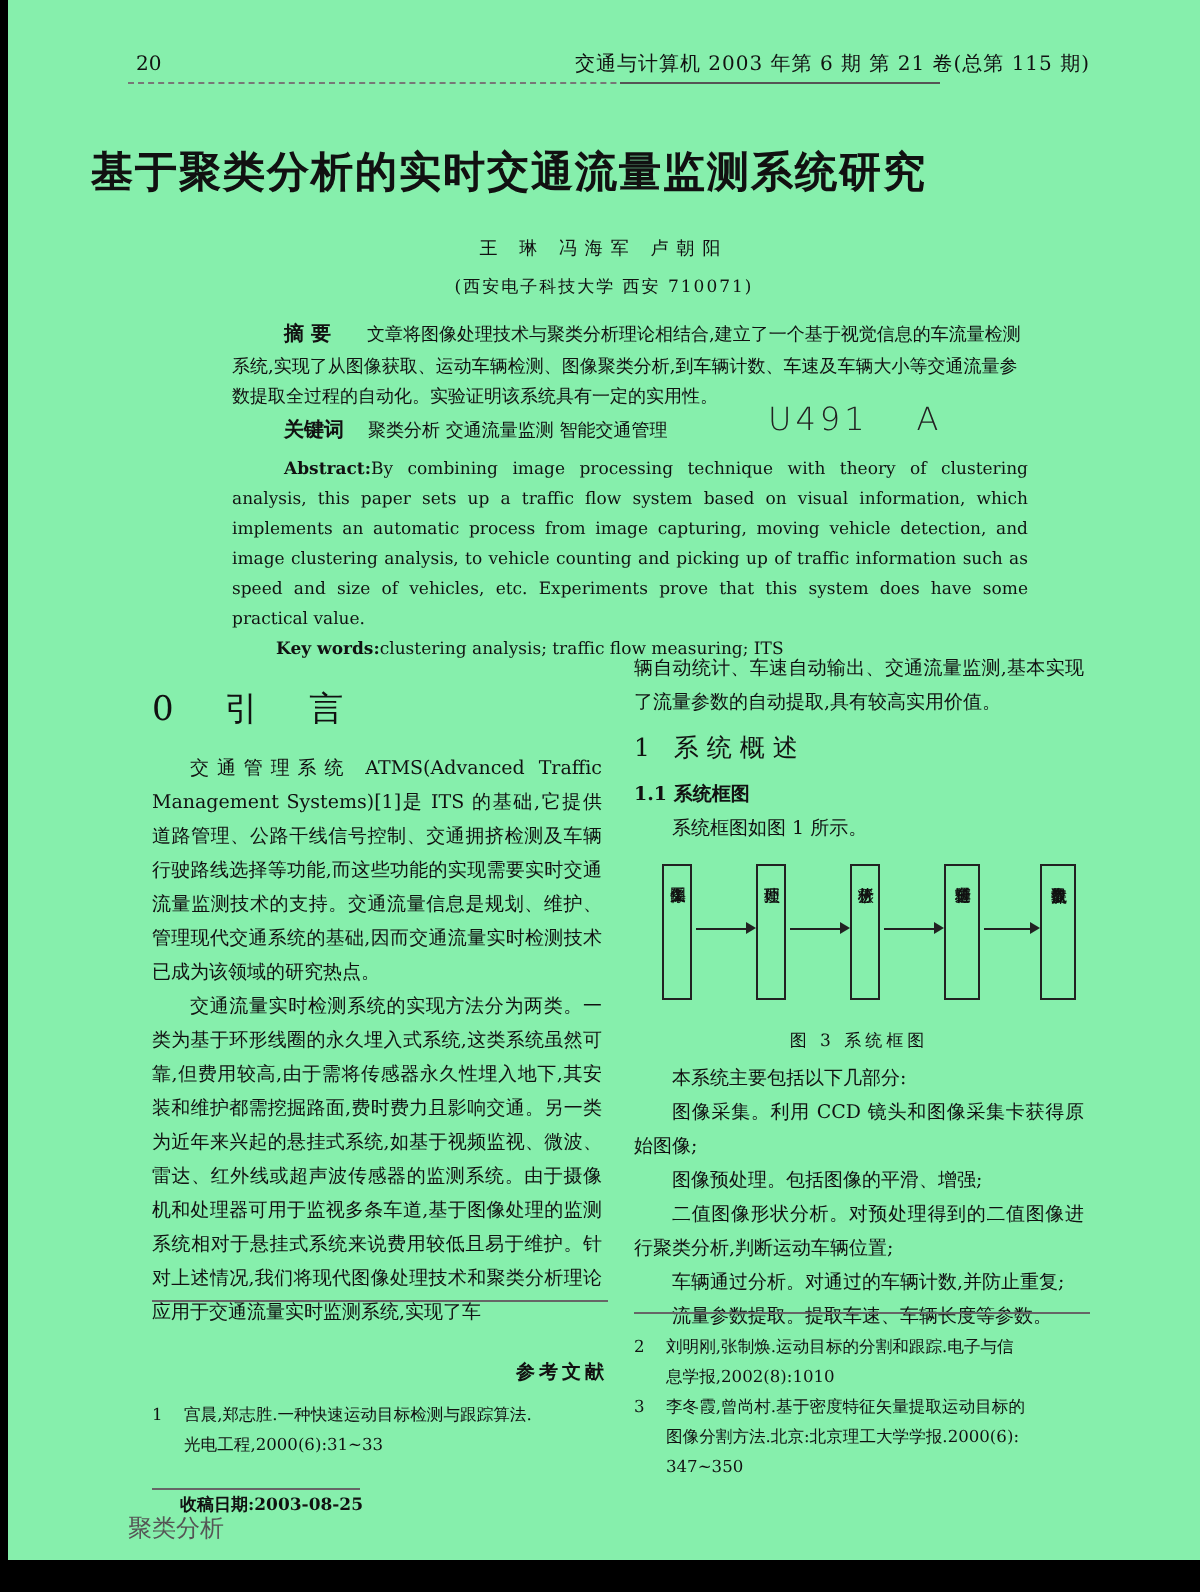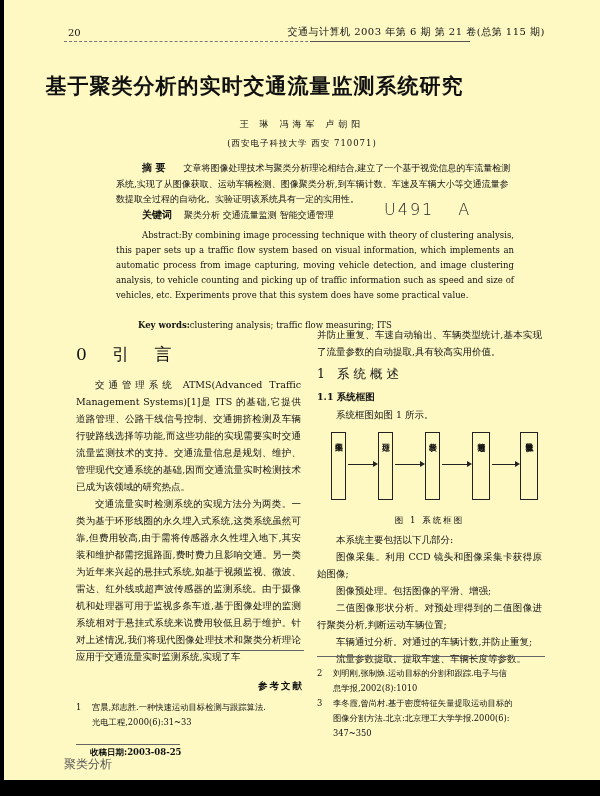--- a/index.html
+++ b/index.html
@@ -1,38 +1,38 @@
 <!DOCTYPE html>
 <html><head>
 <meta charset="utf-8">
 <style>
   html, body { margin: 0; padding: 0; }
   body {
     width: 600px; height: 796px; background: #000; position: relative; overflow: hidden;
     font-family: "DejaVu Serif", "Liberation Serif", serif; color: #111;
   }
   .page {
-    position: absolute; left: 4px; top: 0; width: 596px; height: 780px; background: #fef9c3; overflow: hidden;
+    position: absolute; left: 4px; top: 0; width: 596px; height: 780px; background: #86efac; overflow: hidden;
   }
   .abs { position: absolute; }
   .header-left { left: 64px; top: 27px; font-size: 10px; }
   .header-right { right: 55px; top: 25px; font-size: 10px; letter-spacing: 0.5px; }
   .header-rule { left: 60px; top: 41px; width: 400px; height: 0; border-top: 1px dashed #777; }
   .header-rule2 { left: 306px; top: 41px; width: 160px; border-top: 1px solid #555; }
   .title { left: 0; width: 501px; top: 72px; text-align: center; font-size: 21px; font-weight: bold; letter-spacing: 1px; font-family: "DejaVu Serif", serif; }
   .authors { left: 0; width: 596px; top: 118px; text-align: center; font-size: 9px; letter-spacing: 4px; }
   .affil { left: 0; width: 596px; top: 138px; text-align: center; font-size: 8.5px; letter-spacing: 1px; }
   .abstract-cn { left: 112px; top: 160px; width: 398px; font-size: 9px; line-height: 15.5px; text-indent: 26px; }
   .abstract-cn b { font-size: 10px; margin-right: 18px; }
   .keywords-cn { left: 138px; top: 208px; font-size: 9px; }
   .keywords-cn b { margin-right: 12px; font-size: 10px; }
   .handnote { left: 380px; top: 200px; font-size: 16px; font-family: "DejaVu Sans", sans-serif; font-weight: 300; color: #222; letter-spacing: 2px; }
   .handnote .a { margin-left: 24px; }
   .abstract-en { left: 112px; top: 228px; width: 398px; font-size: 8.5px; line-height: 15px; text-align: justify; text-indent: 26px; }
-  .abstract-en b { font-weight: normal; }
+  .abstract-en b { font-weight: bold; }
   .keywords-en { left: 134px; top: 320px; font-size: 8.5px; }
   .keywords-en b { font-weight: bold; }
   .col-left { left: 72px; top: 337px; width: 225px; }
   .col-right { left: 313px; top: 326px; width: 225px; }
   .h-section { font-size: 17px; letter-spacing: 10px; margin: 6px 0 10px 0; }
   .h-section2 { font-size: 12.5px; letter-spacing: 4px; margin: 6px 0 8px 0; }
   .h-sub { font-size: 9.5px; font-weight: bold; margin: 2px 0 2px 0; }
   .para { font-size: 9.5px; line-height: 17px; text-align: justify; text-indent: 19px; margin: 0; }
   .para.noindent { text-indent: 0; }
   .fig { position: relative; height: 82px; margin: 4px 0 2px 0; }
@@ -87,37 +87,37 @@
     <b>Key words:</b><span>clustering analysis; traffic flow measuring; ITS</span>
   </div>
 
   <div class="abs col-left">
     <div class="h-section">0  引  言</div>
     <p class="para">交通管理系统 ATMS(Advanced Traffic Management Systems)[1]是 ITS 的基础,它提供道路管理、公路干线信号控制、交通拥挤检测及车辆行驶路线选择等功能,而这些功能的实现需要实时交通流量监测技术的支持。交通流量信息是规划、维护、管理现代交通系统的基础,因而交通流量实时检测技术已成为该领域的研究热点。</p>
     <p class="para">交通流量实时检测系统的实现方法分为两类。一类为基于环形线圈的永久埋入式系统,这类系统虽然可靠,但费用较高,由于需将传感器永久性埋入地下,其安装和维护都需挖掘路面,费时费力且影响交通。另一类为近年来兴起的悬挂式系统,如基于视频监视、微波、雷达、红外线或超声波传感器的监测系统。由于摄像机和处理器可用于监视多条车道,基于图像处理的监测系统相对于悬挂式系统来说费用较低且易于维护。针对上述情况,我们将现代图像处理技术和聚类分析理论应用于交通流量实时监测系统,实现了车</p>
   </div>
 
   <div class="abs col-right">
-    <p class="para noindent">并防止重复、车速自动输出、车辆类型统计,基本实现了流量参数的自动提取,具有较高实用价值。</p>
+    <p class="para noindent">辆自动统计、车速自动输出、交通流量监测,基本实现了流量参数的自动提取,具有较高实用价值。</p>
     <div class="h-section2">1  系统概述</div>
     <div class="h-sub">1.1  系统框图</div>
     <p class="para">系统框图如图 1 所示。</p>
 
     <div class="fig">
       <div class="box" style="left:14px;">图像采集</div>
       <div class="arrow" style="left:31px; width:28px;"></div>
       <div class="box" style="left:61px;">预处理</div>
       <div class="arrow" style="left:78px; width:28px;"></div>
       <div class="box" style="left:108px;">形状分析</div>
       <div class="arrow" style="left:125px; width:28px;"></div>
       <div class="box" style="left:155px; width:18px;">车辆通过分析</div>
       <div class="arrow" style="left:175px; width:26px;"></div>
       <div class="box" style="left:203px; width:18px;">流量参数提取</div>
     </div>
-    <div class="figcap">图 1  系统框图</div>
+    <div class="figcap">图 3  系统框图</div>
 
     <p class="para">本系统主要包括以下几部分:</p>
     <p class="para">图像采集。利用 CCD 镜头和图像采集卡获得原始图像;</p>
     <p class="para">图像预处理。包括图像的平滑、增强;</p>
     <p class="para">二值图像形状分析。对预处理得到的二值图像进行聚类分析,判断运动车辆位置;</p>
     <p class="para">车辆通过分析。对通过的车辆计数,并防止重复;</p>
     <p class="para">流量参数提取。提取车速、车辆长度等参数。</p>
   </div>
 
   <div class="abs rule-left"></div>

